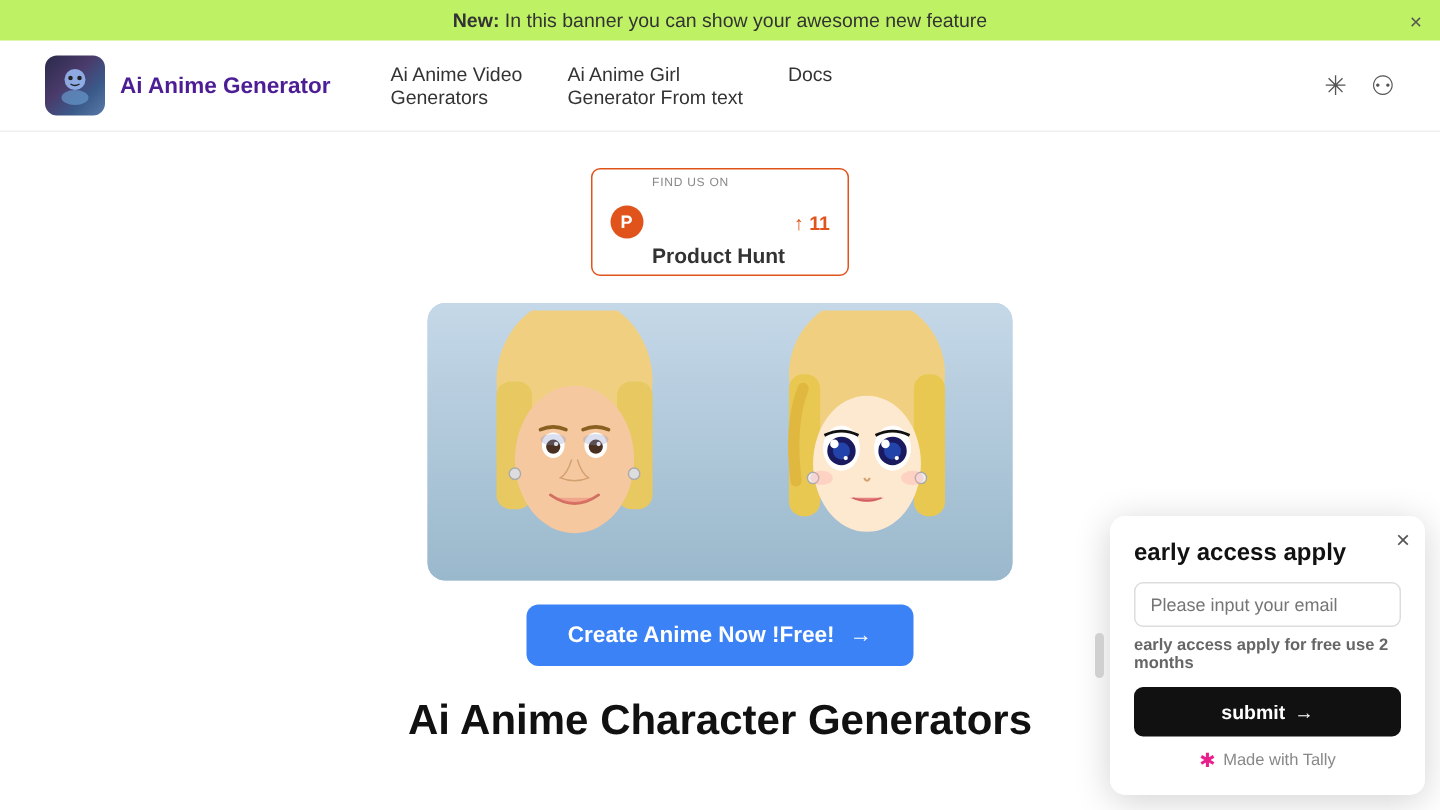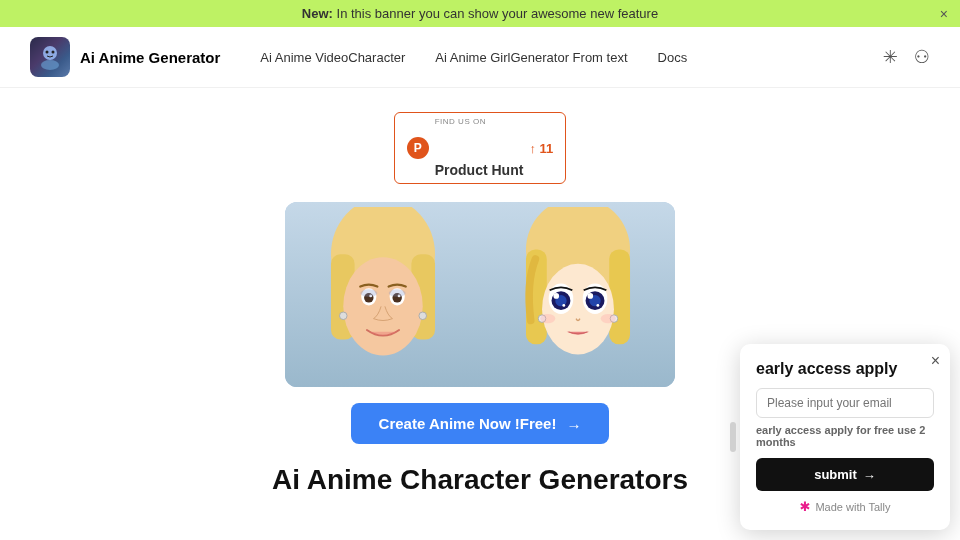--- a/index.html
+++ b/index.html
@@ -47,30 +47,30 @@
       background: linear-gradient(135deg, #2a2a4a 0%, #4a3a6a 40%, #3a5a8a 70%, #5a7aaa 100%);
       display: flex;
       align-items: center;
       justify-content: center;
       overflow: hidden;
     }
     .logo-img svg { width: 28px; height: 28px; }
     .logo-text {
       font-size: 15px;
       font-weight: 600;
-      color: #000000;
+      color: #4c1d95;
     }
     .nav-links {
       display: flex;
       gap: 30px;
       flex: 1;
     }
     .nav-link-group {
       display: flex;
-      flex-direction: row;
+      flex-direction: column;
       font-size: 13px;
       color: #333;
       cursor: pointer;
     }
     .nav-single {
       font-size: 13px;
       color: #333;
       cursor: pointer;
     }
     .nav-icons {
@@ -313,21 +313,21 @@
         <circle cx="17" cy="9" r="1.5" fill="#222"></circle>
         <path d="M11 13 Q14 15 17 13" stroke="#222" stroke-width="1" fill="none"></path>
       </svg>
     </div>
     <span class="logo-text">Ai Anime Generator</span>
   </div>
 
   <div class="nav-links">
     <div class="nav-link-group">
       <span>Ai Anime Video</span>
-      <span>Character</span>
+      <span>Generators</span>
     </div>
     <div class="nav-link-group">
       <span>Ai Anime Girl</span>
       <span>Generator From text</span>
     </div>
     <div class="nav-single">Docs</div>
   </div>
 
   <div class="nav-icons">
     <span class="nav-icon">✳</span>

